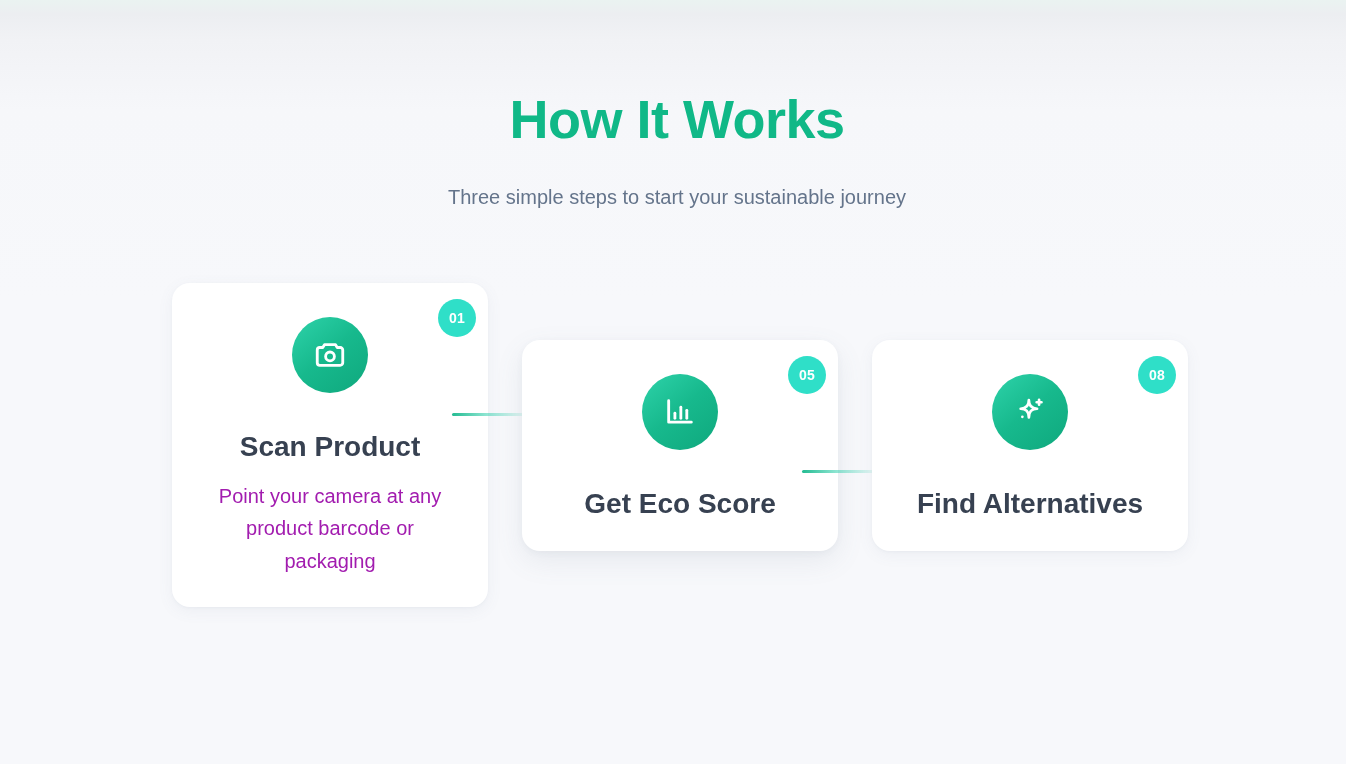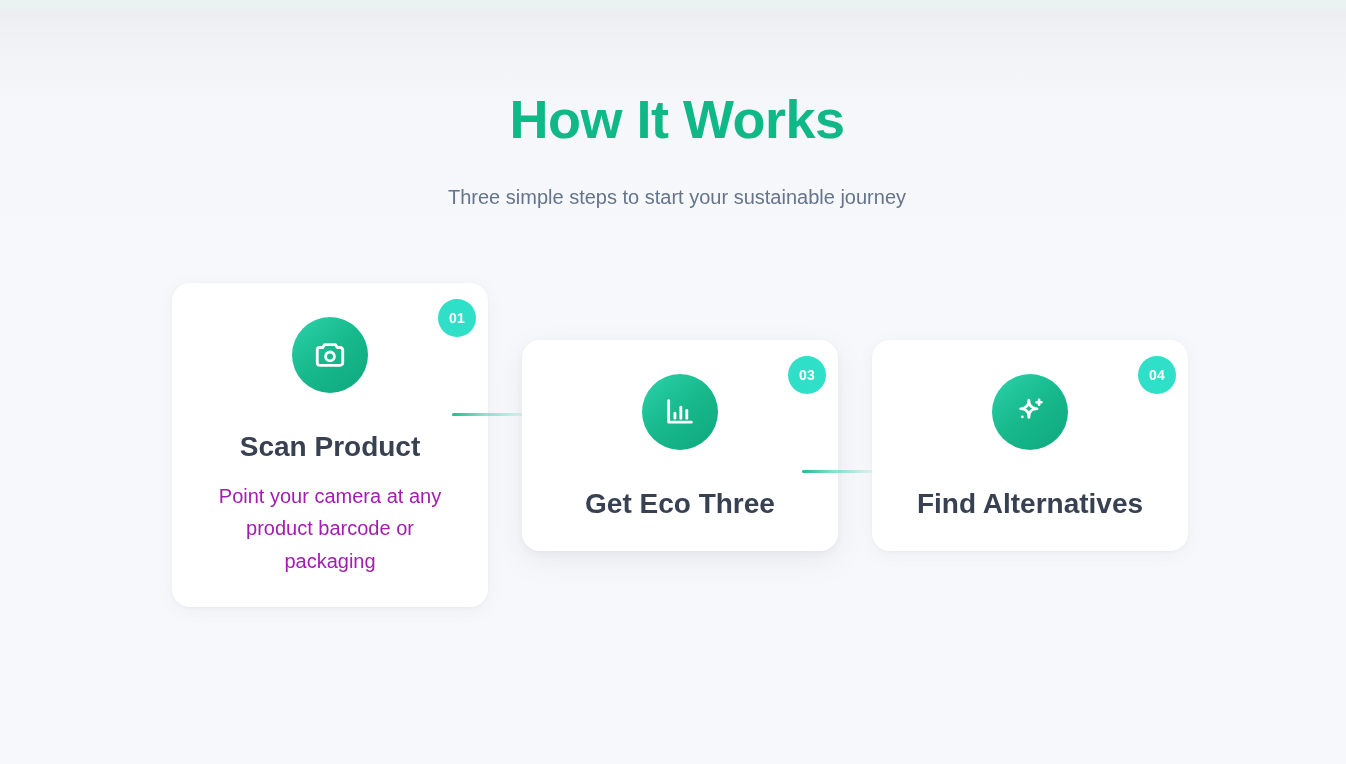--- a/index.html
+++ b/index.html
@@ -170,38 +170,38 @@
       </svg>
     </div>
 
     <div class="card-title">Scan Product</div>
     <div class="card-desc">Point your camera at any product barcode or packaging</div>
 
     <div class="connector"></div>
   </div>
 
   <div class="card elevated">
-    <div class="step-badge">03</div>
+    <div class="step-badge">05</div>
 
     <div class="icon-circle">
       <svg viewBox="0 0 24 24" fill="none" stroke="#ffffff" stroke-width="2" stroke-linecap="round" stroke-linejoin="round">
         <path d="M4 4v15.2h16"></path>
         <path d="M8.4 16.4v-3.6"></path>
         <path d="M12.6 16.4V8.6"></path>
         <path d="M16.8 16.4v-5.6"></path>
       </svg>
     </div>
 
-    <div class="card-title">Get Eco Three</div>
+    <div class="card-title">Get Eco Score</div>
 
     <div class="connector"></div>
   </div>
 
   <div class="card">
-    <div class="step-badge">04</div>
+    <div class="step-badge">08</div>
 
     <div class="icon-circle">
       <svg viewBox="0 0 24 24" fill="none" stroke="#ffffff" stroke-width="1.9" stroke-linecap="round" stroke-linejoin="round">
         <path d="M11.2 3.6c0 4.1-1.9 6.1-5.8 6.1 3.9 0 5.8 2 5.8 6.1 0-4.1 1.9-6.1 5.8-6.1-3.9 0-5.8-2-5.8-6.1z"></path>
         <path d="M18.4 3.4v3.4M16.7 5.1h3.4"></path>
         <path d="M6.6 15.4h.02"></path>
       </svg>
     </div>
 
     <div class="card-title">Find Alternatives</div>

